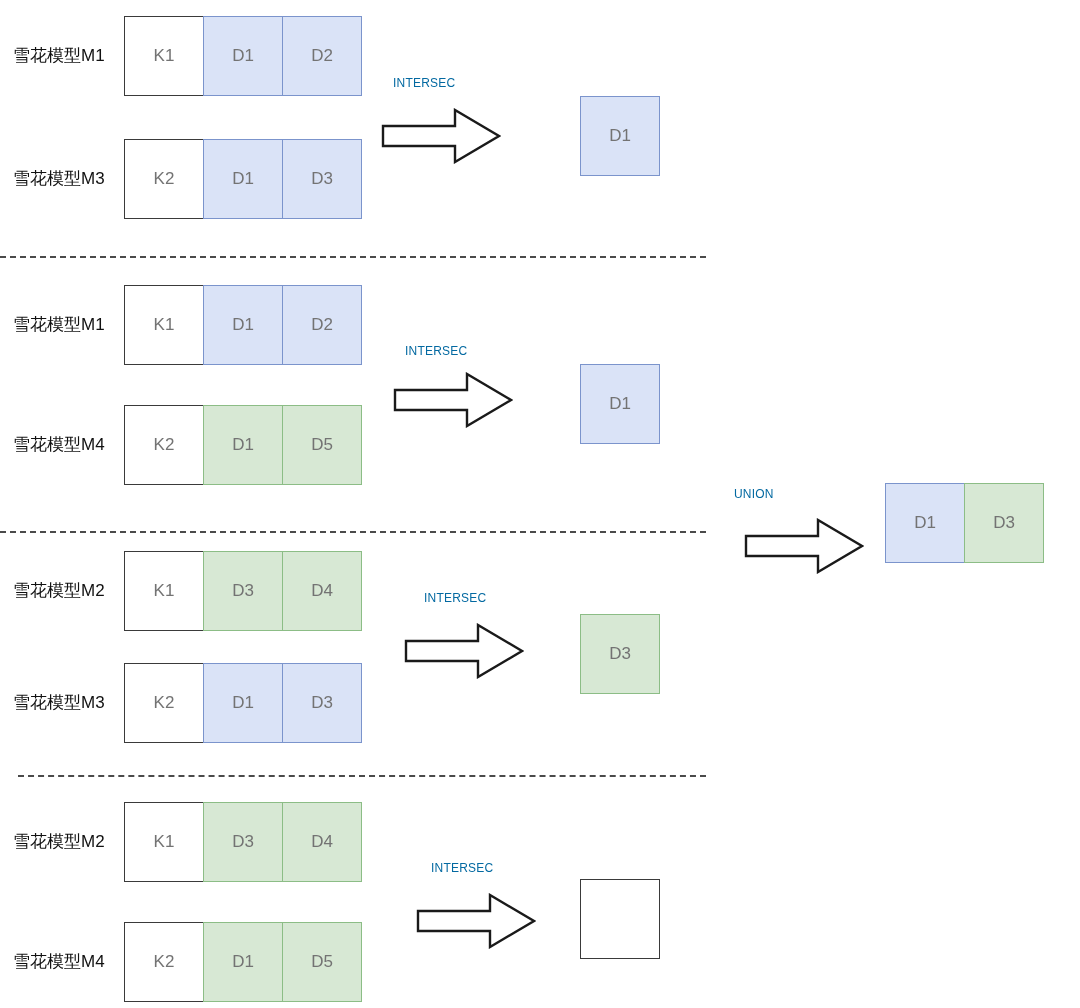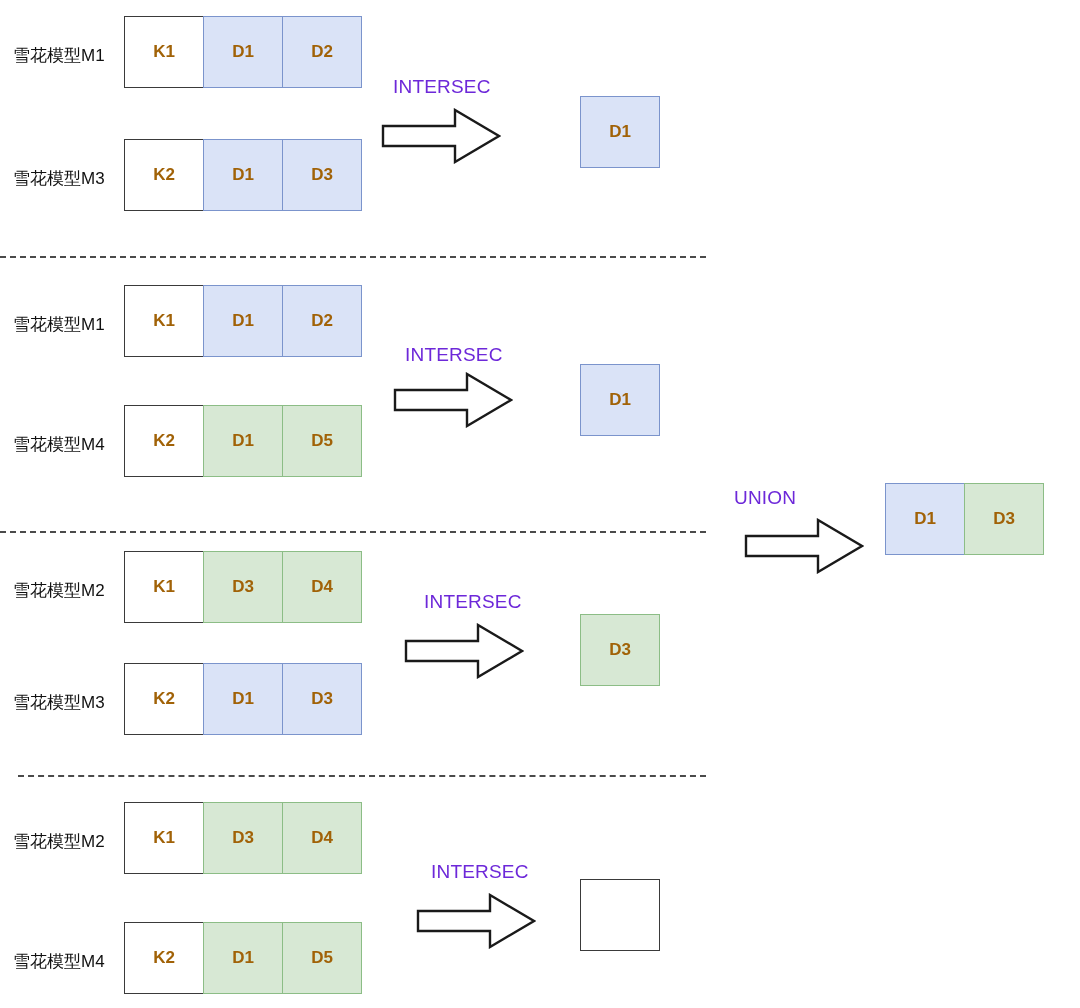--- a/index.html
+++ b/index.html
@@ -33,29 +33,28 @@
     letter-spacing: 0px;
   }
   .table-row {
     position: absolute;
     display: flex;
     flex-direction: row;
     height: 80px;
   }
   .cell {
     width: 80px;
-    height: 72px;
+    height: 80px;
     box-sizing: border-box;
     display: flex;
     align-items: center;
     justify-content: center;
     font-size: 17px;
-    color: #a16207;
+    color: #737373;
     margin-left: -1px;
-    font-weight: bold;
   }
   .cell:first-child { margin-left: 0; }
   .cell.key {
     background: #ffffff;
     border: 1.6px solid #3a3a3a;
   }
   .cell.blue {
     background: #dae3f7;
     border: 1.3px solid #7b94cc;
   }
@@ -68,22 +67,22 @@
     border: 1.6px solid #3a3a3a;
   }
   .result-box {
     position: absolute;
     display: flex;
     flex-direction: row;
     height: 80px;
   }
   .op-label {
     position: absolute;
-    font-size: 19px;
-    color: #6d28d9;
+    font-size: 12px;
+    color: #0369a1;
     white-space: nowrap;
     letter-spacing: 0.2px;
   }
   .arrow {
     position: absolute;
   }
   .arrow svg { display: block; }
   .divider {
     position: absolute;
     height: 0;

